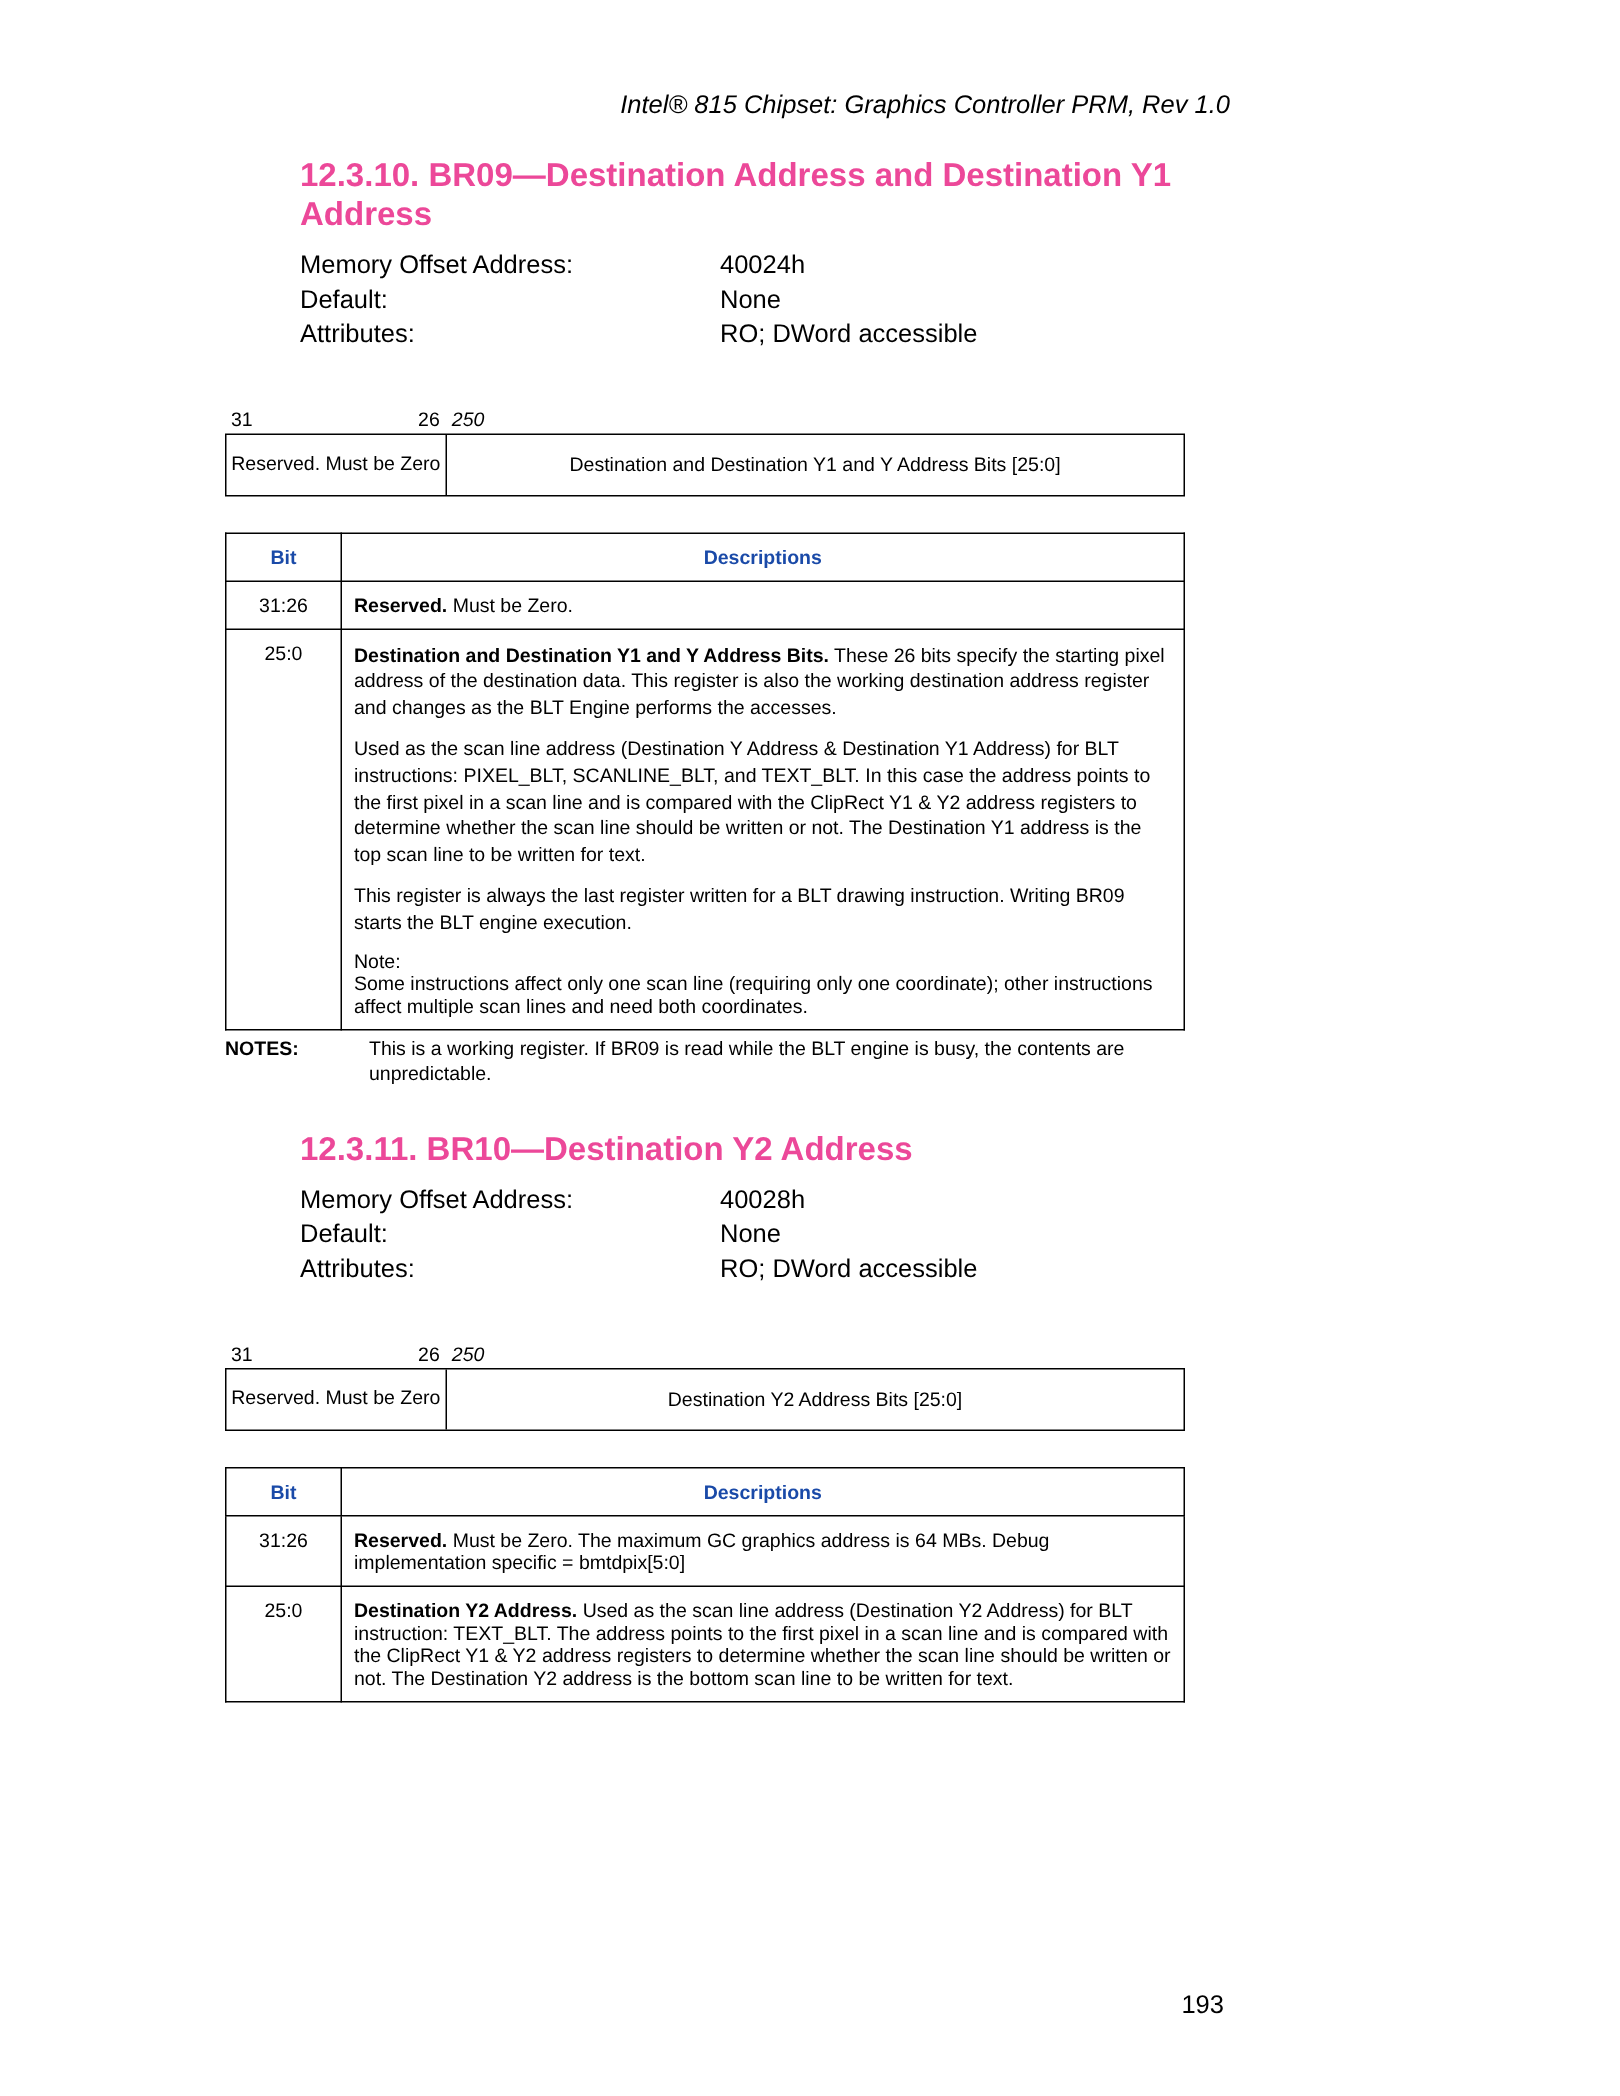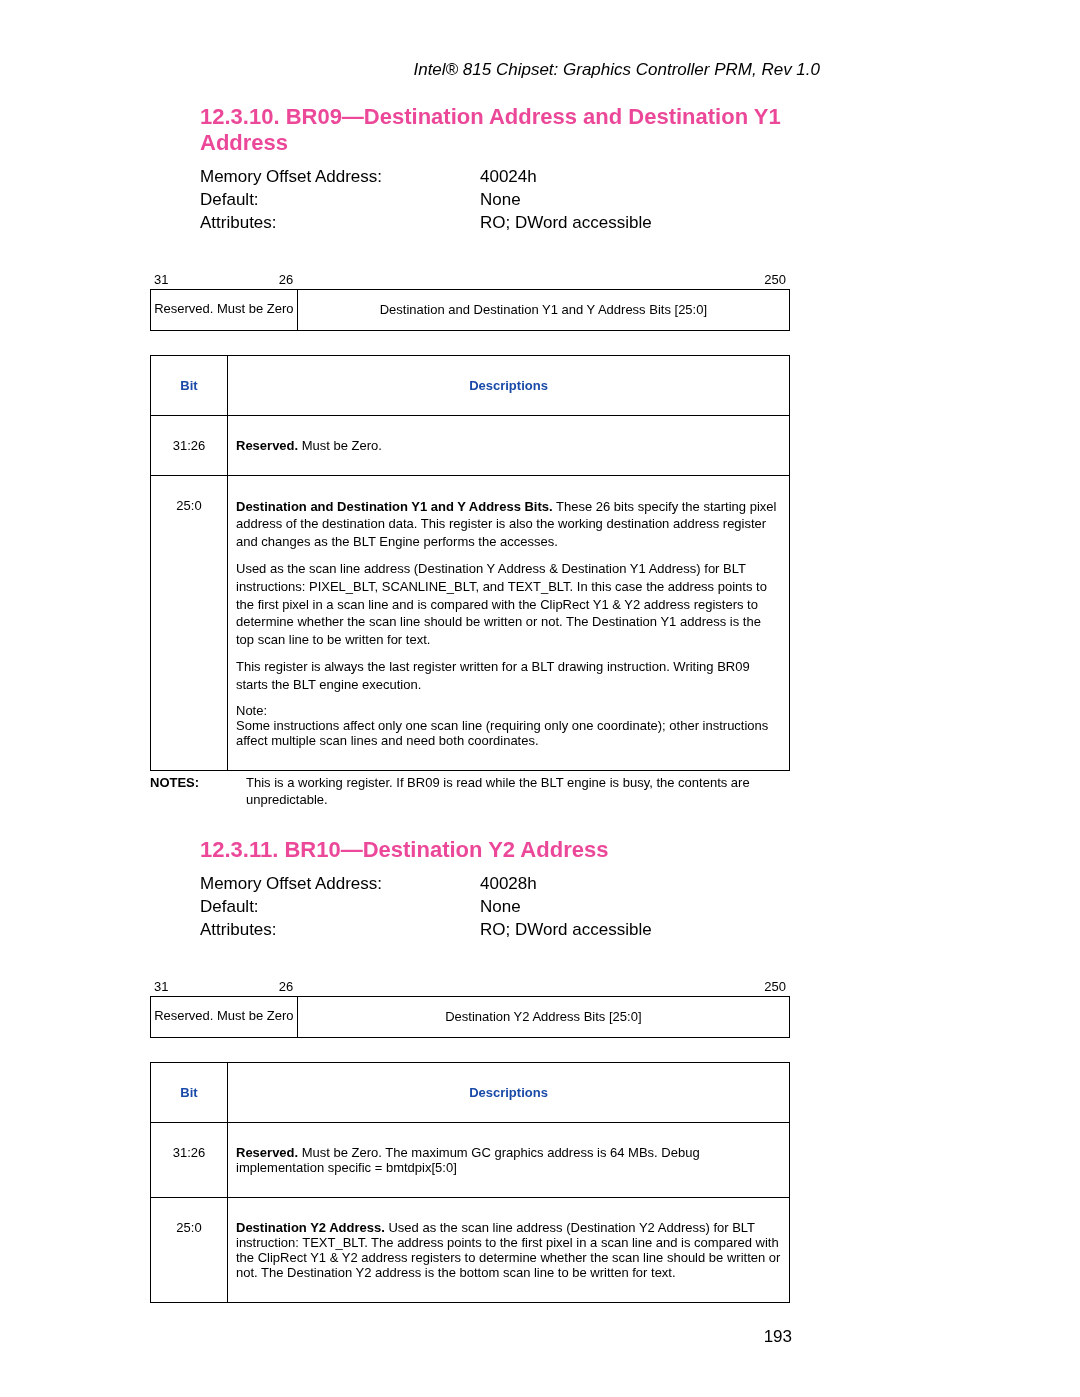--- a/index.html
+++ b/index.html
@@ -60,21 +60,21 @@
     margin: 30px auto 24px auto;
     width: 640px;
   }
   .bit-labels {
     display: flex;
     font-size: 13px;
     margin-bottom: 2px;
     margin-top: 37px;
   }
   .bit-labels .l1 { width: 23%; display: flex; justify-content: space-between; padding: 0 4px; box-sizing: border-box; }
-  .bit-labels .l2 { width: 77%; display: flex; justify-content: flex-end; padding: 0 4px; box-sizing: border-box; }
+  .bit-labels .l2 { width: 77%; display: flex; justify-content: flex-start; padding: 0 4px; box-sizing: border-box; font-style: italic; }
   .bit-boxes {
     display: flex;
     border: 1px solid #000;
     height: 40px;
   }
   .box-left {
     width: 23%;
     border-right: 1px solid #000;
     font-size: 13px;
     display: flex;
@@ -95,21 +95,21 @@
     box-sizing: border-box;
   }
   table.bittable {
     border-collapse: collapse;
     margin: 0 auto;
     width: 640px;
     font-size: 13px;
   }
   table.bittable th, table.bittable td {
     border: 1px solid #000;
-    padding: 22px 8px;
+    padding: 8px 8px;
     vertical-align: top;
     text-align: left;
   }
   table.bittable th {
     color: #1a4aa8;
     font-weight: bold;
     text-align: center;
   }
   table.bittable td.bitcol {
     text-align: center;
@@ -122,21 +122,21 @@
     margin: 4px auto 16px auto;
     font-size: 13px;
     line-height: 1.3;
     gap: 26px;
   }
   .notes-label { font-weight: bold; width: 70px; flex-shrink:0; }
   .notes-text { flex: 1; }
   .page-num {
     position: absolute;
     bottom: 50px;
-    right: 128px;
+    right: 104px;
     font-size: 17px;
   }
 </style>
 </head>
 <body>
 
 <div class="page">
 
   <div class="header-title">Intel® 815 Chipset: Graphics Controller PRM, Rev 1.0</div>
 

